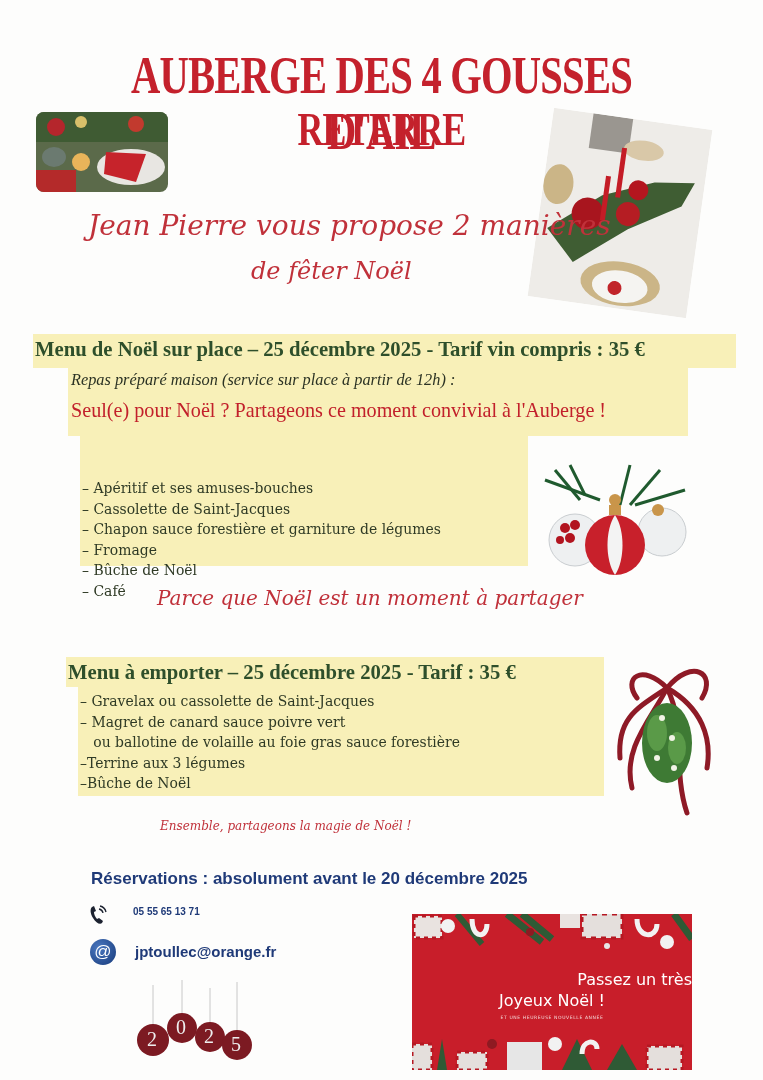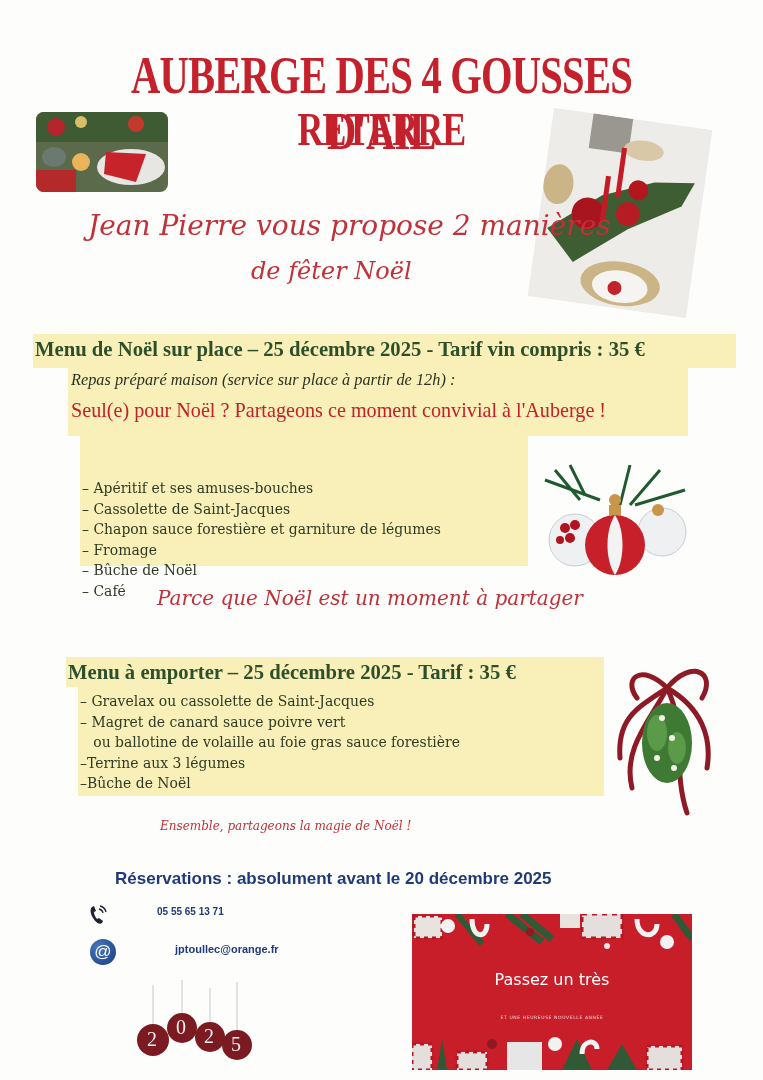--- a/index.html
+++ b/index.html
@@ -31,21 +31,20 @@
       color: #2e4f2b; font-weight: bold; font-family: "Liberation Serif", serif;
       white-space: nowrap;
     }
     .item {
       font-family: "DejaVu Serif", serif; color: #2f3a25; font-size: 15px; line-height: 20.5px;
       white-space: nowrap; transform: scaleX(0.93); transform-origin: left;
     }
     .sans-blue {
       font-family: "Liberation Sans", sans-serif; font-weight: bold; color: #1f3a78;
       white-space: nowrap;
-      margin-left: 24px;
     }
   </style>
 </head>
 <body>
 
 <div class="abs title title-main">AUBERGE DES 4 GOUSSES D'AIL</div>
 <div class="abs title title-sub">RETERRE</div>
 
 <div class="abs photo" style="left:36px; top:112px; width:132px; height:80px;">
   <svg width="132" height="80" viewBox="0 0 132 80">
@@ -166,21 +165,21 @@
 <div class="abs" style="left:88px; top:904px; width:20px; height:22px;">
   <svg width="20" height="22" viewBox="0 0 20 22">
     <path d="M4 3 C2 5 2 9 5 14 C8 19 12 21 14 19 L15 17 L11 14 L9 15 C7 13 6 10 6 8 L8 7 L6 2 Z" fill="#1c2230"></path>
     <path d="M11 5 A5 5 0 0 1 15 9" stroke="#1c2230" stroke-width="1.3" fill="none"></path>
     <path d="M12 2 A8 8 0 0 1 18 8" stroke="#1c2230" stroke-width="1.3" fill="none"></path>
   </svg>
 </div>
 <a class="abs sans-blue" style="left:133px; top:906px; font-size:10px; text-decoration:none;">05 55 65 13 71</a>
 
 <div class="abs" style="left:90px; top:939px; width:26px; height:26px; border-radius:50%; background:radial-gradient(circle at 35% 35%, #4a78c0, #173a7a); color:#fff; font-family:'Liberation Sans', sans-serif; font-size:17px; line-height:26px; text-align:center;">@</div>
-<a class="abs sans-blue" style="left:151px; top:943px; font-size:11px; text-decoration:none;">jptoullec@orange.fr</a>
+<a class="abs sans-blue" style="left:135px; top:943px; font-size:15px; text-decoration:none;">jptoullec@orange.fr</a>
 
 <div class="abs" style="left:130px; top:980px; width:130px; height:80px;">
   <svg width="130" height="80" viewBox="0 0 130 80">
     <g stroke="#c8c8c8" stroke-width="1">
       <line x1="23" y1="5" x2="23" y2="48"></line>
       <line x1="52" y1="0" x2="52" y2="38"></line>
       <line x1="80" y1="8" x2="80" y2="48"></line>
       <line x1="107" y1="2" x2="107" y2="55"></line>
     </g>
     <circle cx="23" cy="60" r="16" fill="#7c1a22"></circle>
@@ -217,15 +216,16 @@
       <rect x="45" y="138" width="30" height="18" fill="#e4dfdc" stroke="#b51822" stroke-width="3" stroke-dasharray="4 4"></rect>
       <rect x="95" y="128" width="35" height="28" fill="#e6e6e6"></rect>
       <circle cx="143" cy="130" r="7" fill="#f2f2f2"></circle>
       <path d="M150 156 L165 125 L180 156 Z" fill="#2f5a35"></path>
       <path d="M170 140 C170 125 185 125 185 135" stroke="#f2f2f2" stroke-width="5" fill="none"></path>
       <path d="M195 156 L210 130 L225 156 Z" fill="#2f5a35"></path>
       <rect x="235" y="132" width="35" height="24" fill="#e4dfdc" stroke="#b51822" stroke-width="3" stroke-dasharray="4 4"></rect>
       <circle cx="80" cy="130" r="5" fill="#8e1a22"></circle>
     </g>
   </svg>
-  <div class="abs" style="left:0; width:280px; top:56px; text-align:center; color:#fff; font-family:'DejaVu Sans', sans-serif; font-size:16px;">Passez un très</div>
+  <div class="abs" style="left:0; width:280px; top:56px; text-align:right; color:#fff; font-family:'DejaVu Sans', sans-serif; font-size:16px;">Passez un très</div>
+  <div class="abs" style="left:0; width:280px; top:77px; text-align:center; color:#fff; font-family:'DejaVu Sans', sans-serif; font-size:16px;">Joyeux Noël !</div>
   <div class="abs" style="left:0; width:280px; top:101px; text-align:center; color:#f3d7d7; font-family:'DejaVu Sans', sans-serif; font-size:4.5px; letter-spacing:0.6px;">ET UNE HEUREUSE NOUVELLE ANNÉE</div>
 </div>
 
 </body></html>

